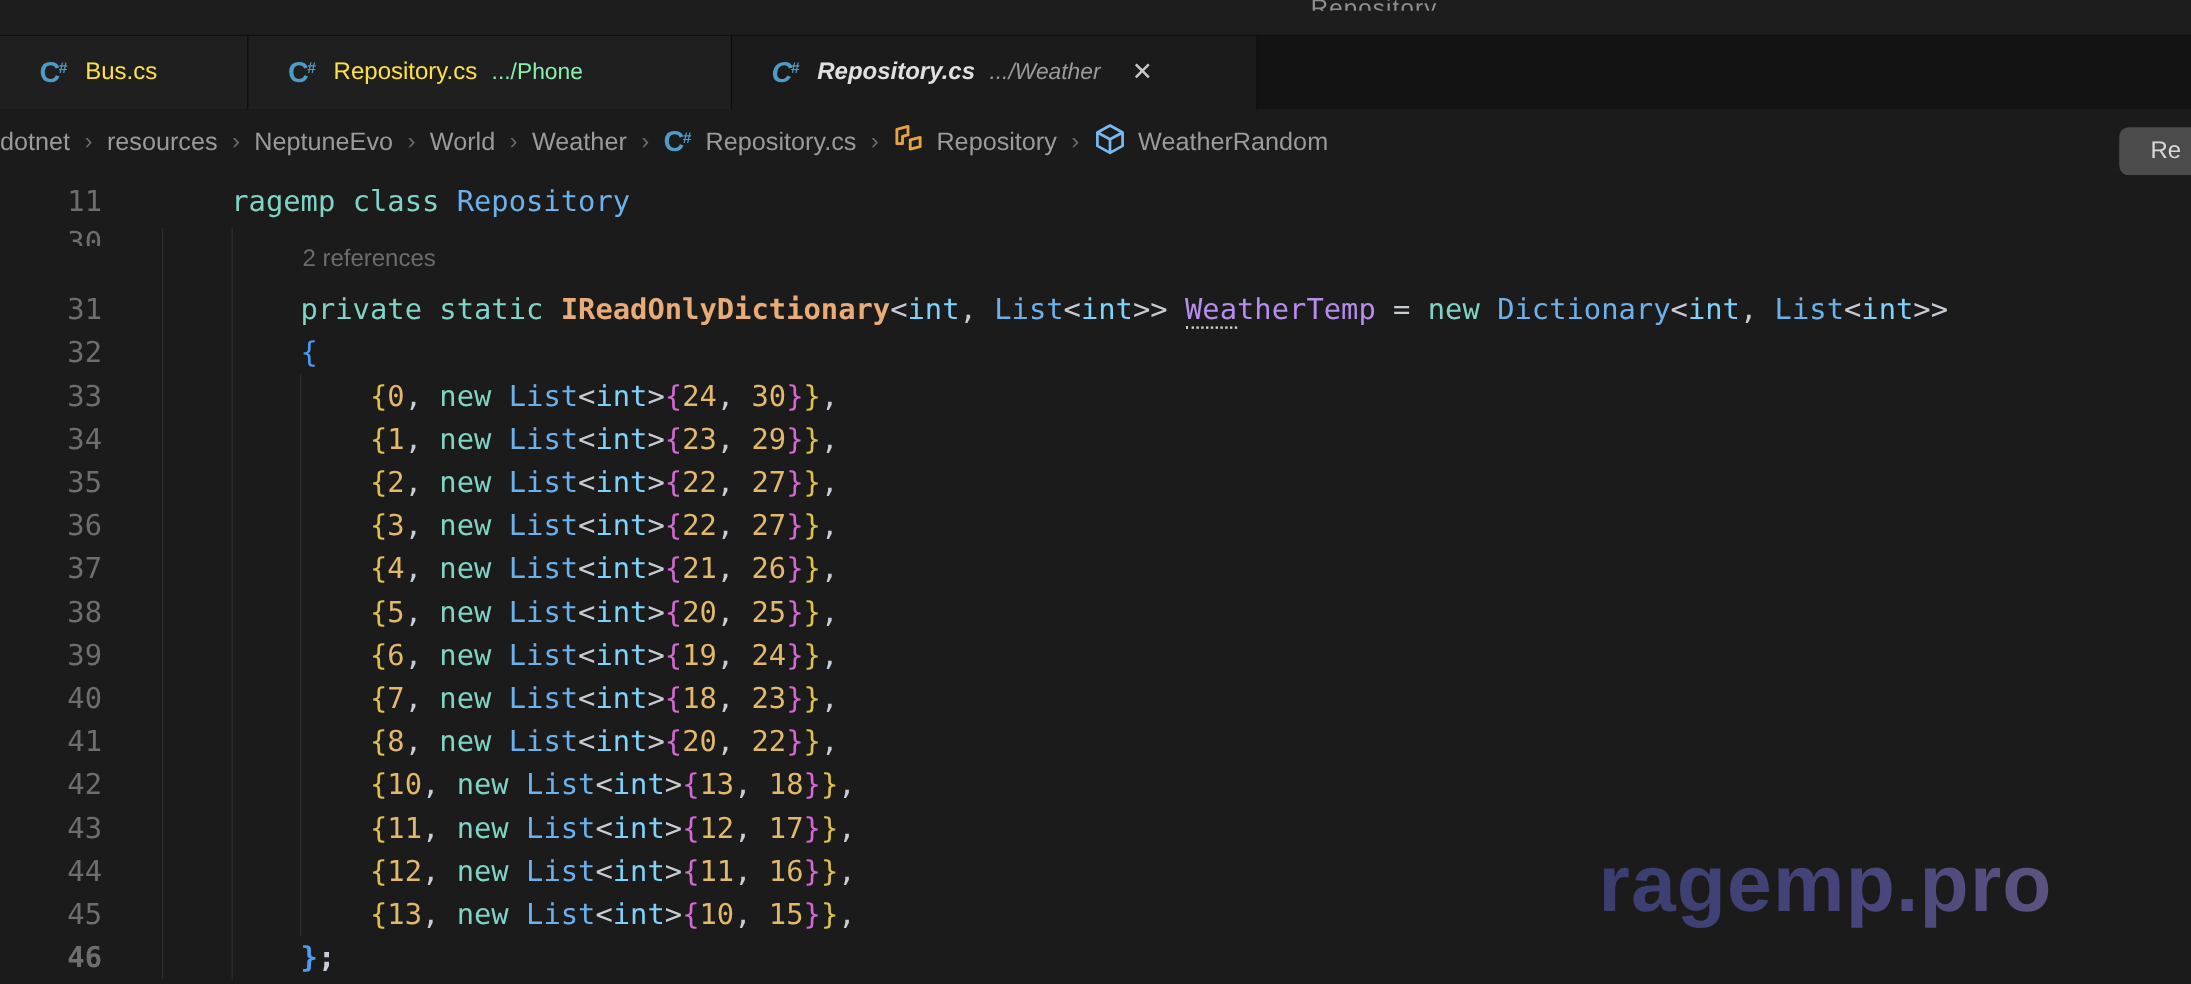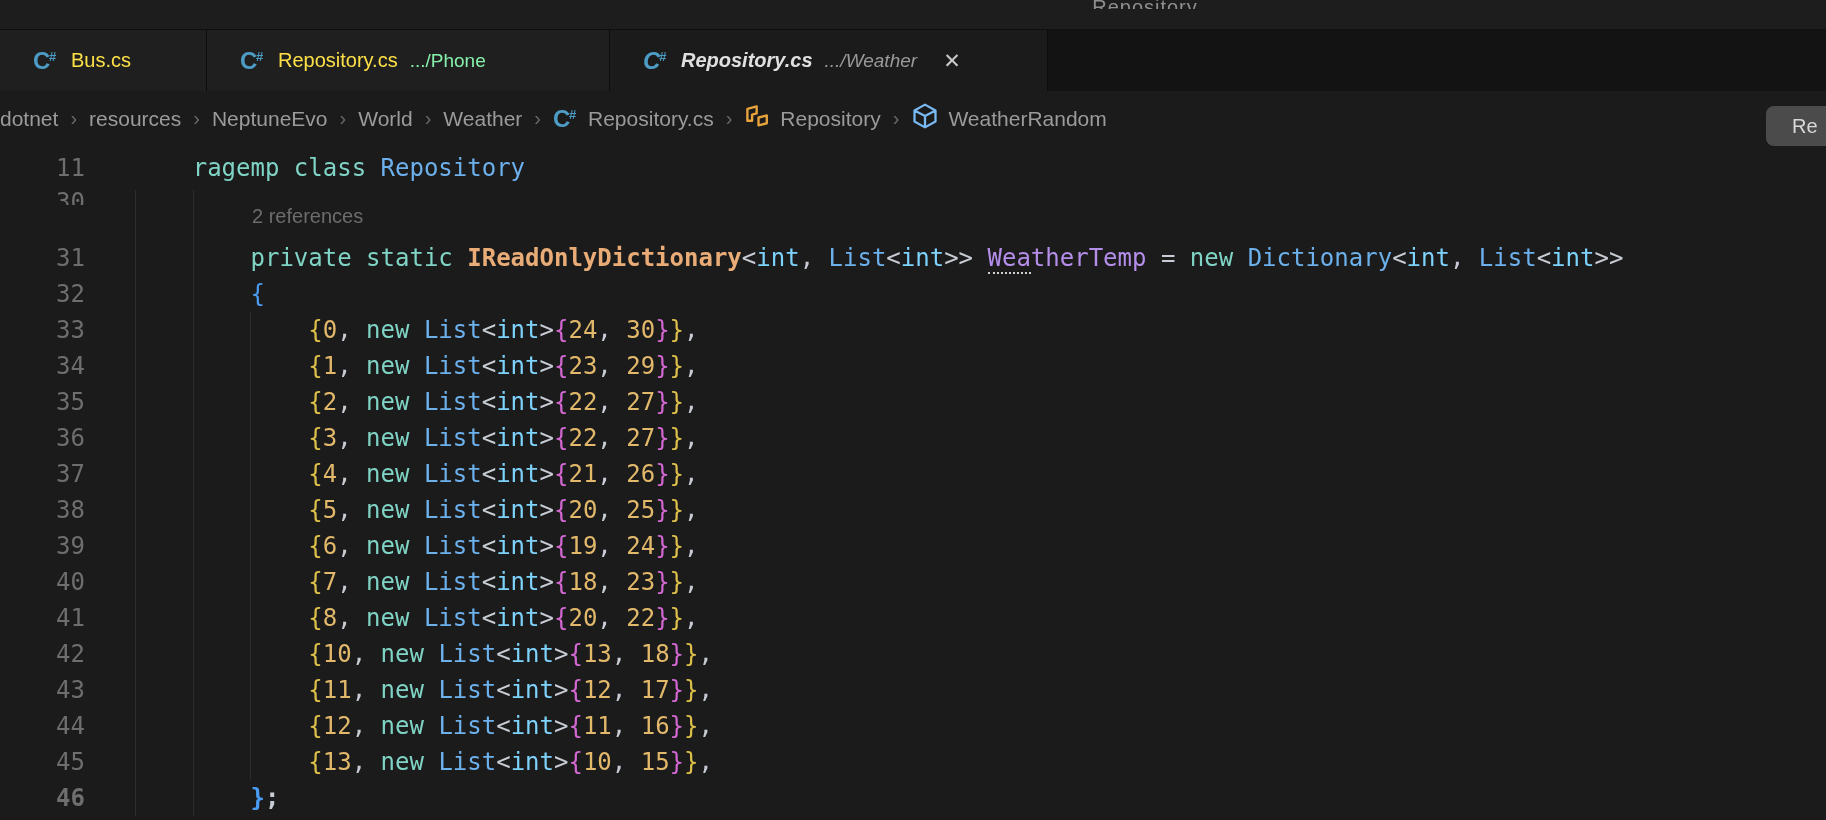--- a/index.html
+++ b/index.html
@@ -182,13 +182,14 @@
         <div class="crow" style="top: 418px;"><span class="ln">40</span><span class="codeseg"><span class="t-pln">              </span><span class="t-b2">{</span><span class="t-num">7</span><span class="t-pun">,</span><span class="t-pln"> </span><span class="t-kw">new</span><span class="t-pln"> </span><span class="t-cls">List</span><span class="t-pun">&lt;</span><span class="t-typ">int</span><span class="t-pun">&gt;</span><span class="t-b3">{</span><span class="t-num">18</span><span class="t-pun">,</span><span class="t-pln"> </span><span class="t-num">23</span><span class="t-b3">}</span><span class="t-b2">}</span><span class="t-pun">,</span></span></div>
         <div class="crow" style="top: 454px;"><span class="ln">41</span><span class="codeseg"><span class="t-pln">              </span><span class="t-b2">{</span><span class="t-num">8</span><span class="t-pun">,</span><span class="t-pln"> </span><span class="t-kw">new</span><span class="t-pln"> </span><span class="t-cls">List</span><span class="t-pun">&lt;</span><span class="t-typ">int</span><span class="t-pun">&gt;</span><span class="t-b3">{</span><span class="t-num">20</span><span class="t-pun">,</span><span class="t-pln"> </span><span class="t-num">22</span><span class="t-b3">}</span><span class="t-b2">}</span><span class="t-pun">,</span></span></div>
         <div class="crow" style="top: 490px;"><span class="ln">42</span><span class="codeseg"><span class="t-pln">              </span><span class="t-b2">{</span><span class="t-num">10</span><span class="t-pun">,</span><span class="t-pln"> </span><span class="t-kw">new</span><span class="t-pln"> </span><span class="t-cls">List</span><span class="t-pun">&lt;</span><span class="t-typ">int</span><span class="t-pun">&gt;</span><span class="t-b3">{</span><span class="t-num">13</span><span class="t-pun">,</span><span class="t-pln"> </span><span class="t-num">18</span><span class="t-b3">}</span><span class="t-b2">}</span><span class="t-pun">,</span></span></div>
         <div class="crow" style="top: 526px;"><span class="ln">43</span><span class="codeseg"><span class="t-pln">              </span><span class="t-b2">{</span><span class="t-num">11</span><span class="t-pun">,</span><span class="t-pln"> </span><span class="t-kw">new</span><span class="t-pln"> </span><span class="t-cls">List</span><span class="t-pun">&lt;</span><span class="t-typ">int</span><span class="t-pun">&gt;</span><span class="t-b3">{</span><span class="t-num">12</span><span class="t-pun">,</span><span class="t-pln"> </span><span class="t-num">17</span><span class="t-b3">}</span><span class="t-b2">}</span><span class="t-pun">,</span></span></div>
         <div class="crow" style="top: 562px;"><span class="ln">44</span><span class="codeseg"><span class="t-pln">              </span><span class="t-b2">{</span><span class="t-num">12</span><span class="t-pun">,</span><span class="t-pln"> </span><span class="t-kw">new</span><span class="t-pln"> </span><span class="t-cls">List</span><span class="t-pun">&lt;</span><span class="t-typ">int</span><span class="t-pun">&gt;</span><span class="t-b3">{</span><span class="t-num">11</span><span class="t-pun">,</span><span class="t-pln"> </span><span class="t-num">16</span><span class="t-b3">}</span><span class="t-b2">}</span><span class="t-pun">,</span></span></div>
         <div class="crow" style="top: 598px;"><span class="ln">45</span><span class="codeseg"><span class="t-pln">              </span><span class="t-b2">{</span><span class="t-num">13</span><span class="t-pun">,</span><span class="t-pln"> </span><span class="t-kw">new</span><span class="t-pln"> </span><span class="t-cls">List</span><span class="t-pun">&lt;</span><span class="t-typ">int</span><span class="t-pun">&gt;</span><span class="t-b3">{</span><span class="t-num">10</span><span class="t-pun">,</span><span class="t-pln"> </span><span class="t-num">15</span><span class="t-b3">}</span><span class="t-b2">}</span><span class="t-pun">,</span></span></div>
         <div class="crow" style="top: 634px; font-weight: bold;"><span class="ln">46</span><span class="codeseg"><span class="t-pln">          </span><span class="t-b1">}</span><span class="t-pun">;</span></span></div>
       </div>
   </div>
 
+  <div class="watermark">ragemp.pro</div>
 </div>
 
 </body></html>

